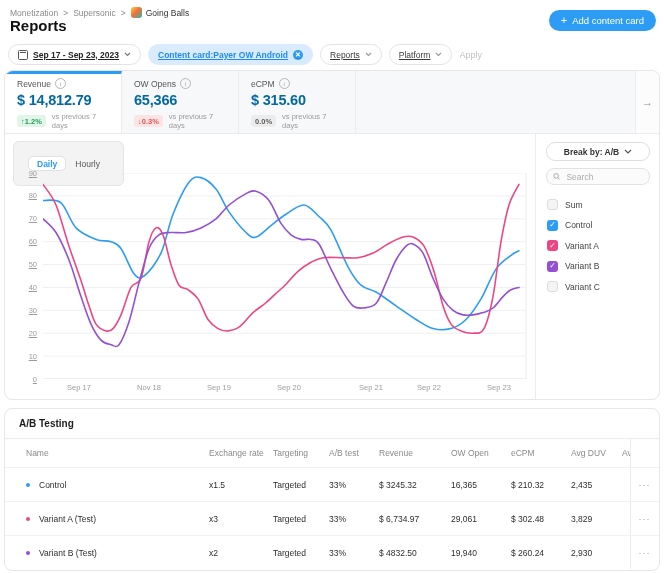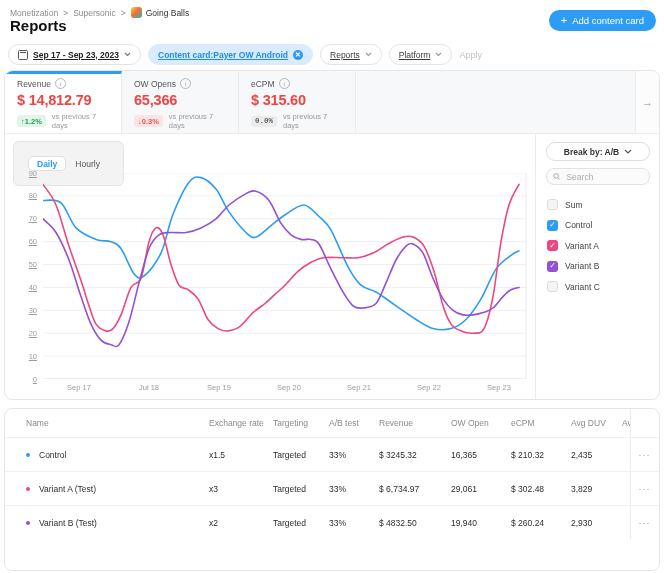--- a/index.html
+++ b/index.html
@@ -31,26 +31,26 @@
   .main-card{position:absolute;left:4px;top:70px;width:654px;height:328px;border:1px solid #e7e7e7;
              border-radius:8px;background:#fff;}
   .stats-strip{position:absolute;left:0;top:0;right:0;height:62px;display:flex;
                border-bottom:1px solid #ececec;border-radius:8px 8px 0 0;overflow:hidden;}
   .stat-card{width:117px;flex:none;padding:7px 12px 0;border-right:1px solid #ececec;
              background:#f7f8f9;box-sizing:border-box;cursor:pointer;}
   .stat-card.selected{background:#fff;border-top:3px solid #2d9cf4;padding-top:4px;}
   .stat-label-row{display:flex;align-items:center;gap:4px;font-size:8.5px;color:#555;}
   .info{width:9px;height:9px;border:1px solid #b5b5b5;border-radius:50%;color:#9a9a9a;
         font-size:6px;display:inline-flex;align-items:center;justify-content:center;font-style:normal;}
-  .stat-value{font-size:14.5px;font-weight:bold;color:#ef4444;margin-top:3px;letter-spacing:-.2px;}
+  .stat-value{font-size:14.5px;font-weight:bold;color:#0369a1;margin-top:3px;letter-spacing:-.2px;}
   .stat-note-row{display:flex;align-items:center;gap:6px;margin-top:4px;}
   .badge{font-size:7.5px;font-weight:bold;padding:1.5px 4px;border-radius:3px;}
   .badge.up{background:#e1f5e9;color:#1f9e55;}
   .badge.down{background:#fce4e4;color:#e25555;}
-  .badge.flat{background:#ececec;color:#5f5f5f;font-family:Liberation Mono, monospace;}
+  .badge.flat{background:#ececec;color:#5f5f5f;}
   .stat-note{font-size:7.5px;color:#9a9a9a;}
   .stat-filler{flex:1;background:#f7f8f9;border-right:1px solid #ececec;}
   .stat-arrow{width:23px;flex:none;background:#fcfcfc;display:flex;align-items:center;
               justify-content:center;color:#8a8a8a;font-size:11px;cursor:pointer;}
   
   .toggle{position:absolute;left:8px;top:70px;display:flex;background:#f3f3f3;border:1px solid #e4e4e4;
           border-radius:6px;padding:14px;}
   .tog-btn{height:15px;padding:0 8px;font-size:8.5px;display:flex;align-items:center;border-radius:5px;
            color:#555;cursor:pointer;border:1px solid transparent;background:transparent;font-family:inherit;}
   .tog-btn.selected{background:#fff;border-color:#e0e0e0;color:#2d9cf4;font-weight:bold;}
@@ -211,24 +211,24 @@
         <line x1="0" y1="45.8" x2="483" y2="45.8" stroke="#efefef" stroke-width="1"></line>
         <line x1="0" y1="22.9" x2="483" y2="22.9" stroke="#efefef" stroke-width="1"></line>
         <line x1="0" y1="0" x2="483" y2="0" stroke="#efefef" stroke-width="1"></line>
         <line x1="483" y1="0" x2="483" y2="206" stroke="#ececec" stroke-width="1"></line>
         <path d="M0,27.5C3.0,27.9 12.5,25.2 18,29.8C23.5,34.4 27.2,48.8 33,54.9C38.8,61.0 47.2,64.1 53,66.4C58.8,68.7 63.8,67.2 68,68.7C72.2,70.2 74.2,70.2 78,75.5C81.8,80.8 87.2,96.1 91,100.7C94.8,105.3 96.5,106.4 101,103C105.5,99.6 113.2,90.4 118,80.1C122.8,69.8 125.3,53.0 130,41.2C134.7,29.4 141.3,15.3 146,9.2C150.7,3.1 153.5,3.5 158,4.6C162.5,5.7 168.3,10.3 173,16C177.7,21.7 181.0,31.6 186,38.9C191.0,46.1 198.5,55.3 203,59.5C207.5,63.7 208.8,65.3 213,64.1C217.2,62.9 223.0,56.4 228,52.6C233.0,48.8 237.5,44.6 243,41.2C248.5,37.8 255.5,31.6 261,32C266.5,32.4 271.5,39.3 276,43.5C280.5,47.7 283.2,48.8 288,57.2C292.8,65.6 300.0,84.6 305,93.8C310.0,103.0 313.3,108.0 318,112.2C322.7,116.4 327.2,115.6 333,119C338.8,122.4 346.3,128.2 353,132.8C359.7,137.4 366.8,142.7 373,146.5C379.2,150.3 384.2,154.1 390,155.6C395.8,157.1 402.5,157.1 408,155.6C413.5,154.1 418.0,151.4 423,146.5C428.0,141.6 433.0,134.3 438,125.9C443.0,117.5 448.0,103.3 453,96.1C458.0,88.8 464.2,85.5 468,82.4C471.8,79.4 474.7,78.6 476,77.8" stroke="#2d9cf4" stroke-width="1.6" fill="none" stroke-linecap="round"></path>
         <path d="M0,11.4C2.2,14.8 8.7,21.7 13,32C17.3,42.3 21.8,60.6 26,73.2C30.2,85.8 34.7,97.7 38,107.6C41.3,117.5 43.5,125.6 46,132.8C48.5,140.1 50.2,146.9 53,151.1C55.8,155.3 60.2,157.2 63,157.9C65.8,158.7 67.5,158.3 70,155.6C72.5,152.9 75.0,148.8 78,141.9C81.0,135.0 84.7,120.5 88,114.4C91.3,108.3 95.0,112.9 98,105.3C101.0,97.7 103.5,77.1 106,68.7C108.5,60.3 110.7,56.0 113,54.9C115.3,53.8 117.5,55.7 120,61.8C122.5,67.9 125.3,83.2 128,91.6C130.7,100.0 133.2,108.0 136,112.2C138.8,116.4 141.8,114.4 145,116.7C148.2,119.0 151.7,120.9 155,125.9C158.3,130.9 161.7,141.6 165,146.5C168.3,151.4 171.7,153.7 175,155.6C178.3,157.5 181.3,158.3 185,157.9C188.7,157.5 192.8,156.5 197,153.4C201.2,150.3 205.8,143.4 210,139.6C214.2,135.8 218.3,133.6 222,130.5C225.7,127.5 228.7,124.3 232,121.3C235.3,118.3 238.2,116.0 242,112.2C245.8,108.4 250.7,102.2 255,98.4C259.3,94.6 263.8,91.6 268,89.3C272.2,87.0 274.7,85.5 280,84.7C285.3,83.9 294.2,84.7 300,84.7C305.8,84.7 310.0,85.5 315,84.7C320.0,83.9 325.0,82.4 330,80.1C335.0,77.8 340.0,73.7 345,71C350.0,68.3 355.8,65.3 360,64.1C364.2,62.9 366.5,62.6 370,64.1C373.5,65.6 377.5,67.5 381,73.2C384.5,78.9 387.8,88.5 391,98.4C394.2,108.3 397.2,124.0 400,132.8C402.8,141.6 405.0,146.9 408,151.1C411.0,155.3 414.3,156.4 418,157.9C421.7,159.4 426.2,160.6 430,160.2C433.8,159.8 437.7,161.7 441,155.6C444.3,149.5 447.2,138.1 450,123.6C452.8,109.1 455.3,84.0 458,68.7C460.7,53.4 463.0,41.5 466,32C469.0,22.4 474.3,14.8 476,11.4" stroke="#ec4782" stroke-width="1.6" fill="none" stroke-linecap="round"></path>
         <path d="M0,45.8C2.2,48.1 8.7,52.6 13,59.5C17.3,66.4 21.8,76.3 26,87C30.2,97.7 34.3,112.9 38,123.6C41.7,134.3 44.7,143.8 48,151.1C51.3,158.3 54.7,163.7 58,167.1C61.3,170.5 65.0,170.9 68,171.7C71.0,172.5 73.0,175.5 76,171.7C79.0,167.9 82.7,159.1 86,148.8C89.3,138.5 92.7,122.1 96,109.9C99.3,97.7 102.7,83.5 106,75.5C109.3,67.5 112.3,64.5 116,61.8C119.7,59.1 123.5,59.9 128,59.5C132.5,59.1 138.0,60.3 143,59.5C148.0,58.7 153.0,57.2 158,54.9C163.0,52.6 168.3,49.6 173,45.8C177.7,42.0 181.0,36.2 186,32C191.0,27.8 198.5,22.9 203,20.6C207.5,18.3 209.2,17.2 213,18.3C216.8,19.4 221.8,22.2 226,27.5C230.2,32.9 234.3,44.7 238,50.4C241.7,56.1 244.7,59.1 248,61.8C251.3,64.5 254.7,65.6 258,66.4C261.3,67.2 265.0,65.6 268,66.4C271.0,67.2 272.7,66.0 276,71C279.3,76.0 284.0,88.1 288,96.1C292.0,104.1 296.3,112.9 300,119C303.7,125.1 306.7,130.1 310,132.8C313.3,135.5 316.2,135.4 320,135C323.8,134.6 329.2,134.7 333,130.5C336.8,126.3 339.7,117.2 343,109.9C346.3,102.7 349.7,93.1 353,87C356.3,80.9 360.2,75.9 363,73.2C365.8,70.5 367.2,69.8 370,71C372.8,72.2 376.7,74.4 380,80.1C383.3,85.8 386.7,97.7 390,105.3C393.3,112.9 396.7,120.6 400,125.9C403.3,131.2 406.7,134.6 410,137.3C413.3,140.0 416.7,141.1 420,141.9C423.3,142.7 426.7,142.3 430,141.9C433.3,141.5 436.7,140.8 440,139.6C443.3,138.4 446.7,137.7 450,135C453.3,132.3 457.0,126.6 460,123.6C463.0,120.5 465.3,118.2 468,116.7C470.7,115.2 474.7,114.8 476,114.4" stroke="#9550d2" stroke-width="1.6" fill="none" stroke-linecap="round"></path>
       </svg>
     <div class="xlabs" id="xlabs">
         <div class="xlab" style="left: 14px;">Sep 17</div>
-        <div class="xlab" style="left: 84px;">Jul 18</div>
+        <div class="xlab" style="left: 84px;">Nov 18</div>
         <div class="xlab" style="left: 154px;">Sep 19</div>
         <div class="xlab" style="left: 224px;">Sep 20</div>
-        <div class="xlab" style="left: 294px;">Sep 21</div>
+        <div class="xlab" style="left: 306px;">Sep 21</div>
         <div class="xlab" style="left: 364px;">Sep 22</div>
         <div class="xlab" style="left: 434px;">Sep 23</div>
       </div>
 
     <div class="right-panel">
       <button class="breakby">
         <span>Break by: A/B</span>
         <svg class="chev" width="8" height="5" viewBox="0 0 8 5">
             <path d="M1 1l3 3 3-3" stroke="#555" stroke-width="1.2" fill="none"></path>
           </svg>
@@ -259,20 +259,21 @@
           </div>
           <div class="legend-item">
             <span class="cbox"></span>
             <span class="legend-label">Variant C</span>
           </div>
         </div>
     </div>
   </div>
 
   <div class="table-card">
+    <div class="table-title">A/B Testing</div>
     <div class="tgrid thead" id="thead">
         <div class="cell name">Name</div>
         <div class="cell">Exchange rate</div>
         <div class="cell">Targeting</div>
         <div class="cell">A/B test</div>
         <div class="cell">Revenue</div>
         <div class="cell">OW Open</div>
         <div class="cell">eCPM</div>
         <div class="cell">Avg DUV</div>
         <div class="cell">Avg</div>

